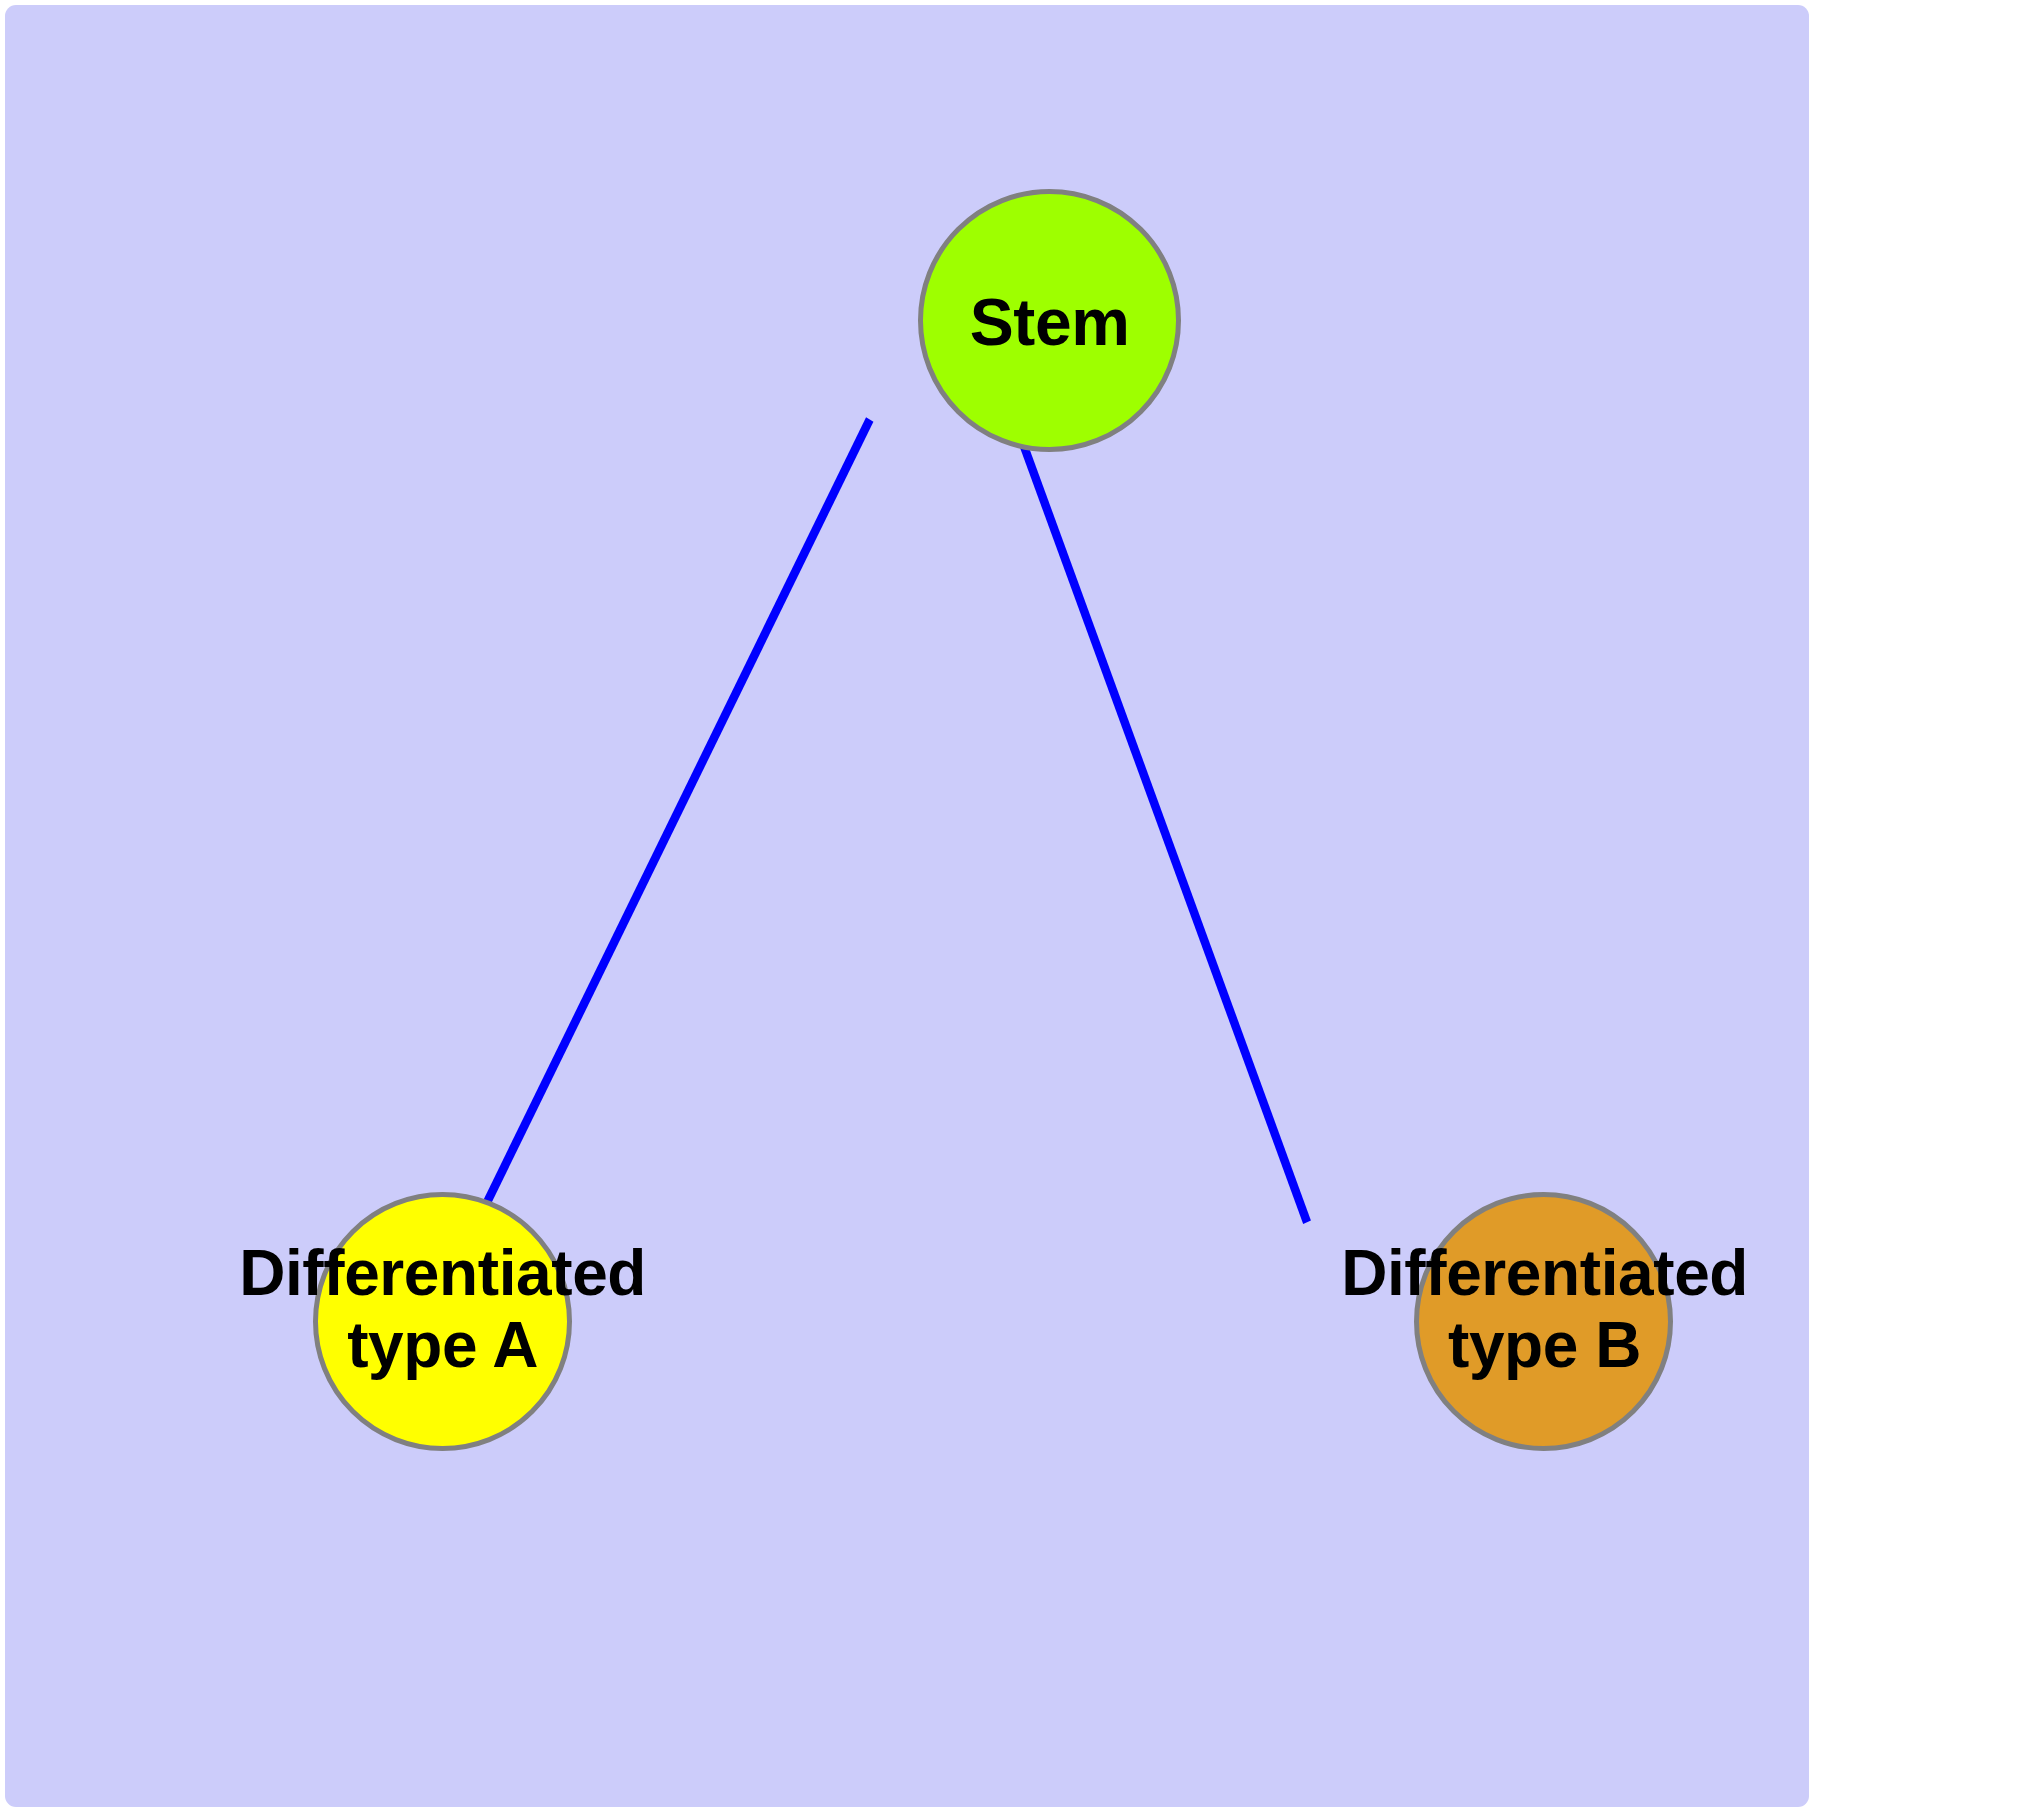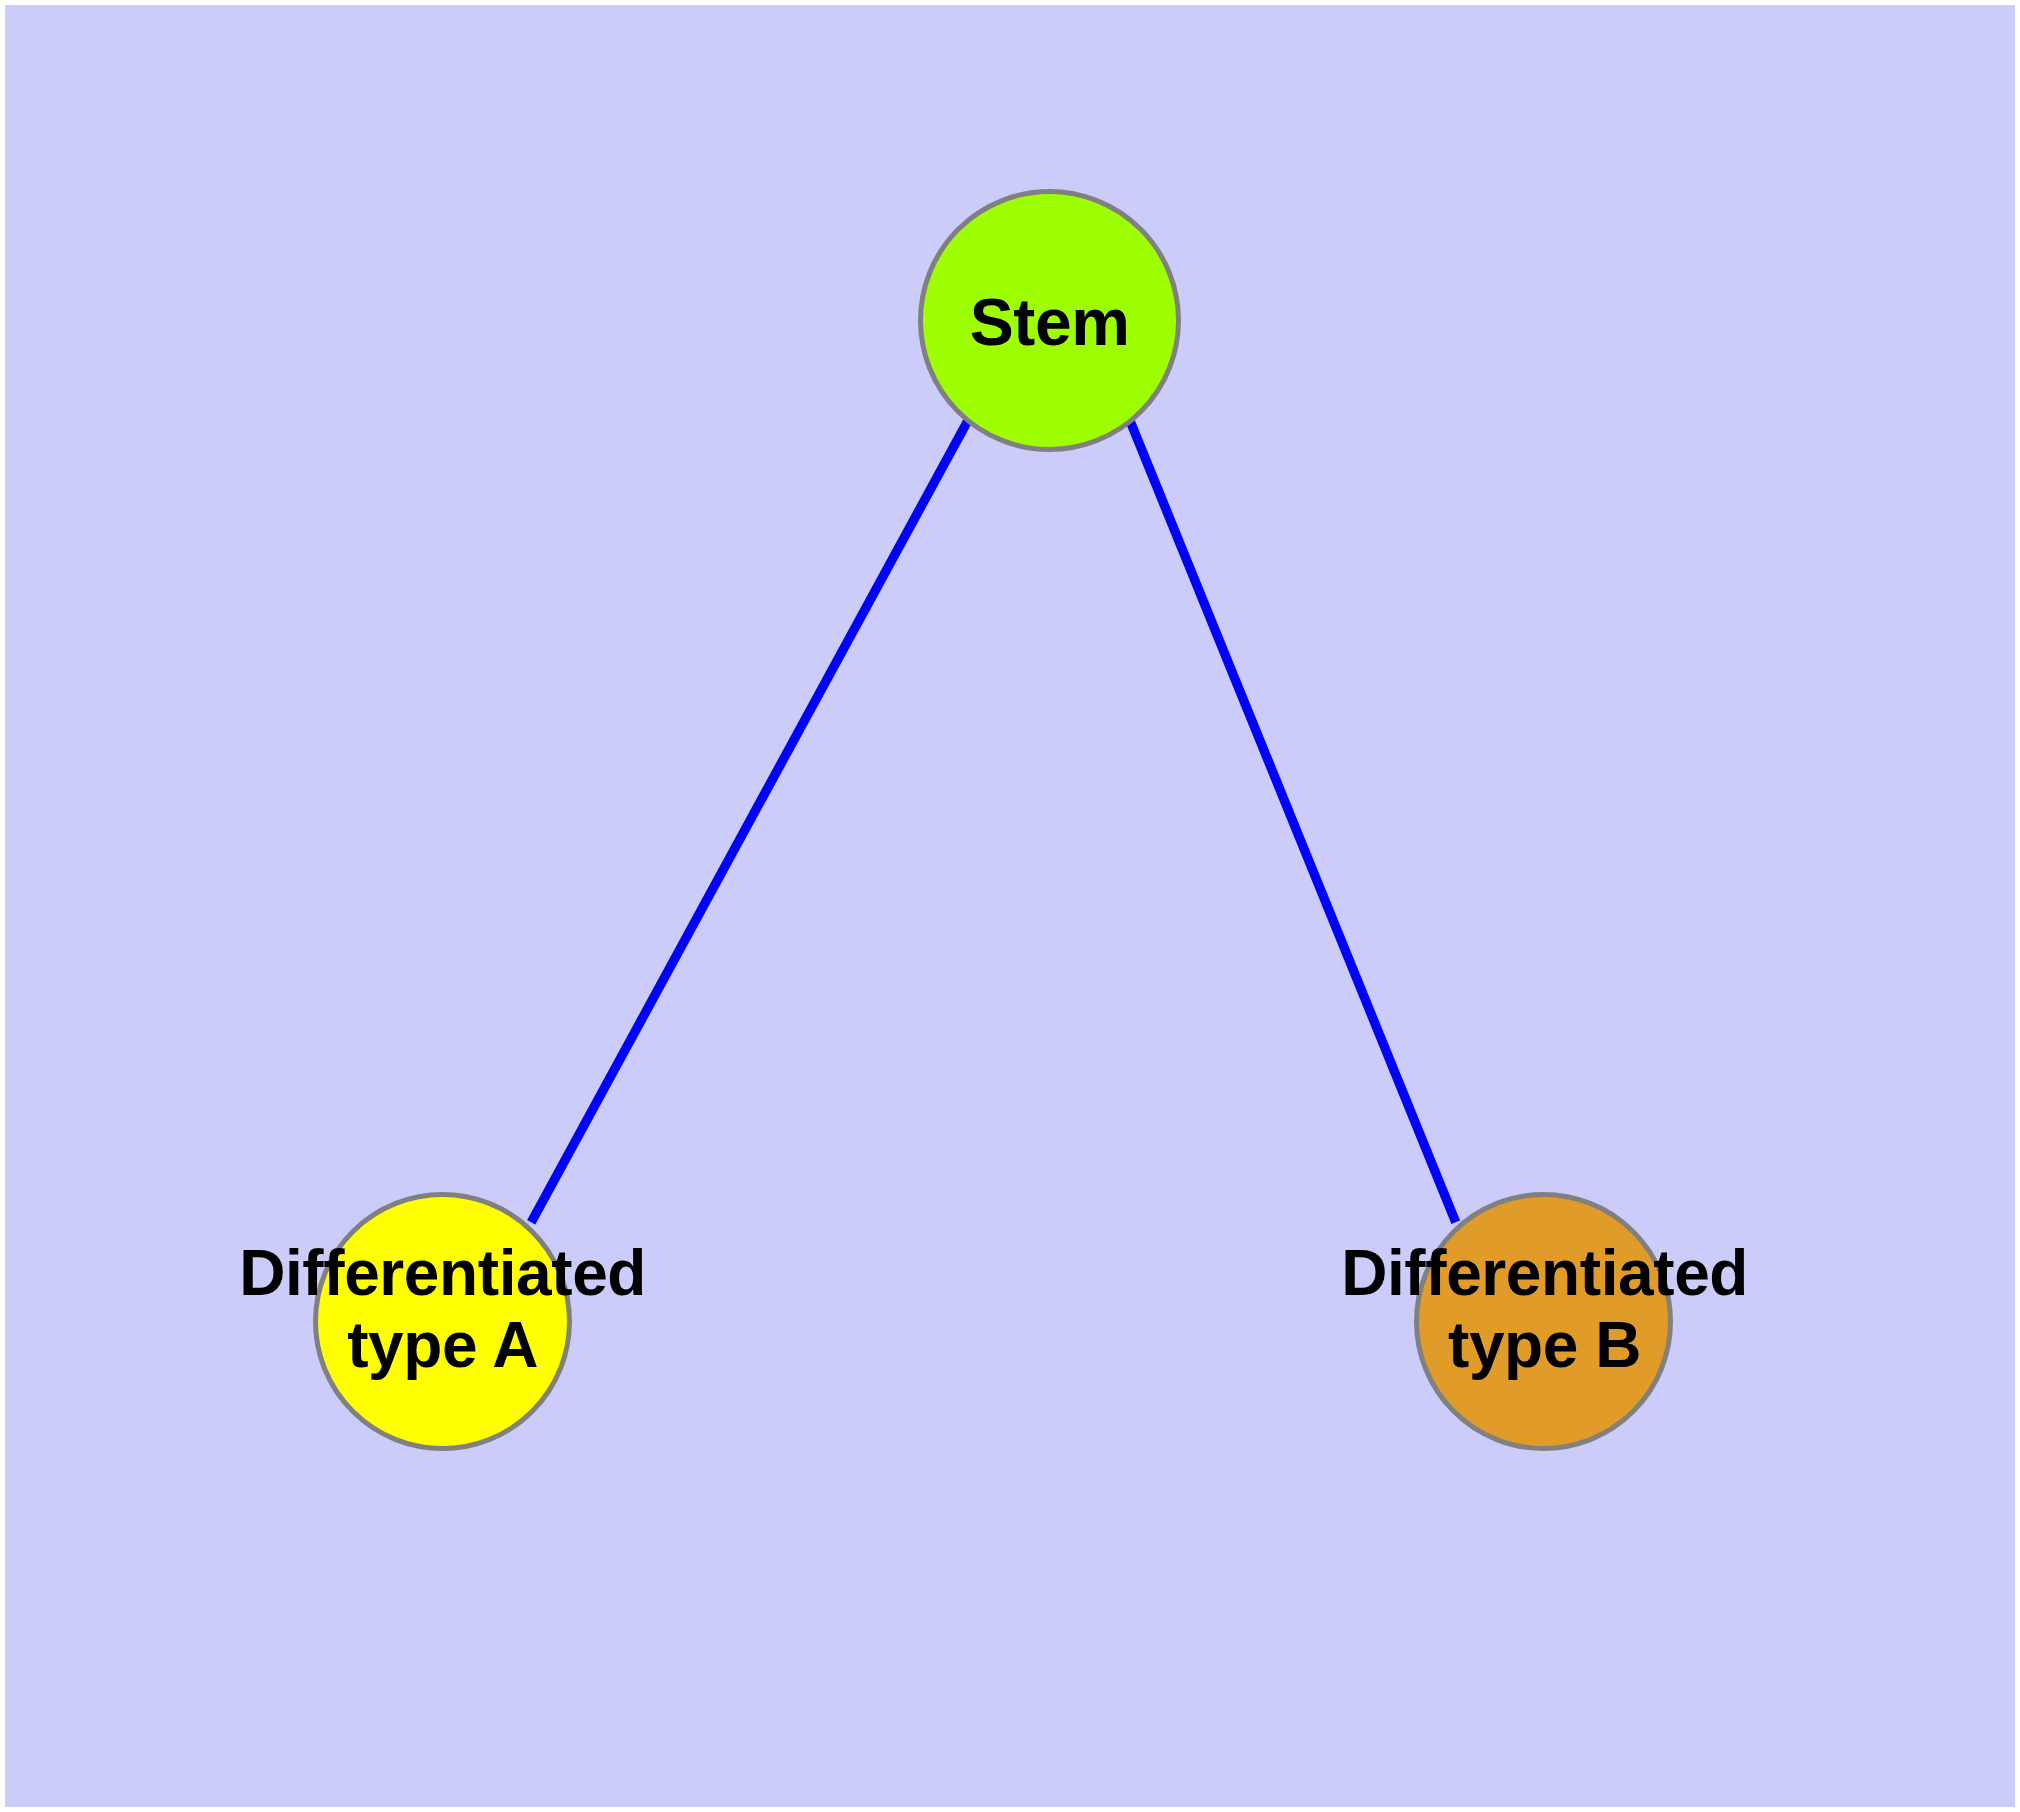--- a/index.html
+++ b/index.html
@@ -11,24 +11,25 @@
     width: 2021px;
     height: 1812px;
     overflow: hidden;
     font-family: "Liberation Sans", sans-serif;
   }
 
   #graph-canvas {
     position: absolute;
     left: 5.1px;
     top: 5.1px;
-    width: 2010px;
+    width: 1804px;
     height: 1802px;
     background: #ccccfa;
     overflow: hidden;
+    border-radius: 11px;
   }
 
   #edge-layer {
     position: absolute;
     left: 0;
     top: 0;
     width: 100%;
     height: 100%;
   }
 

